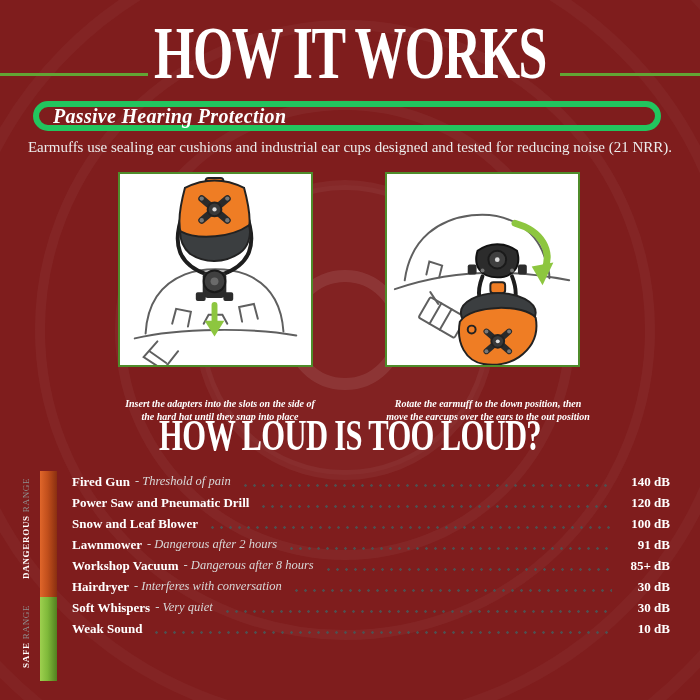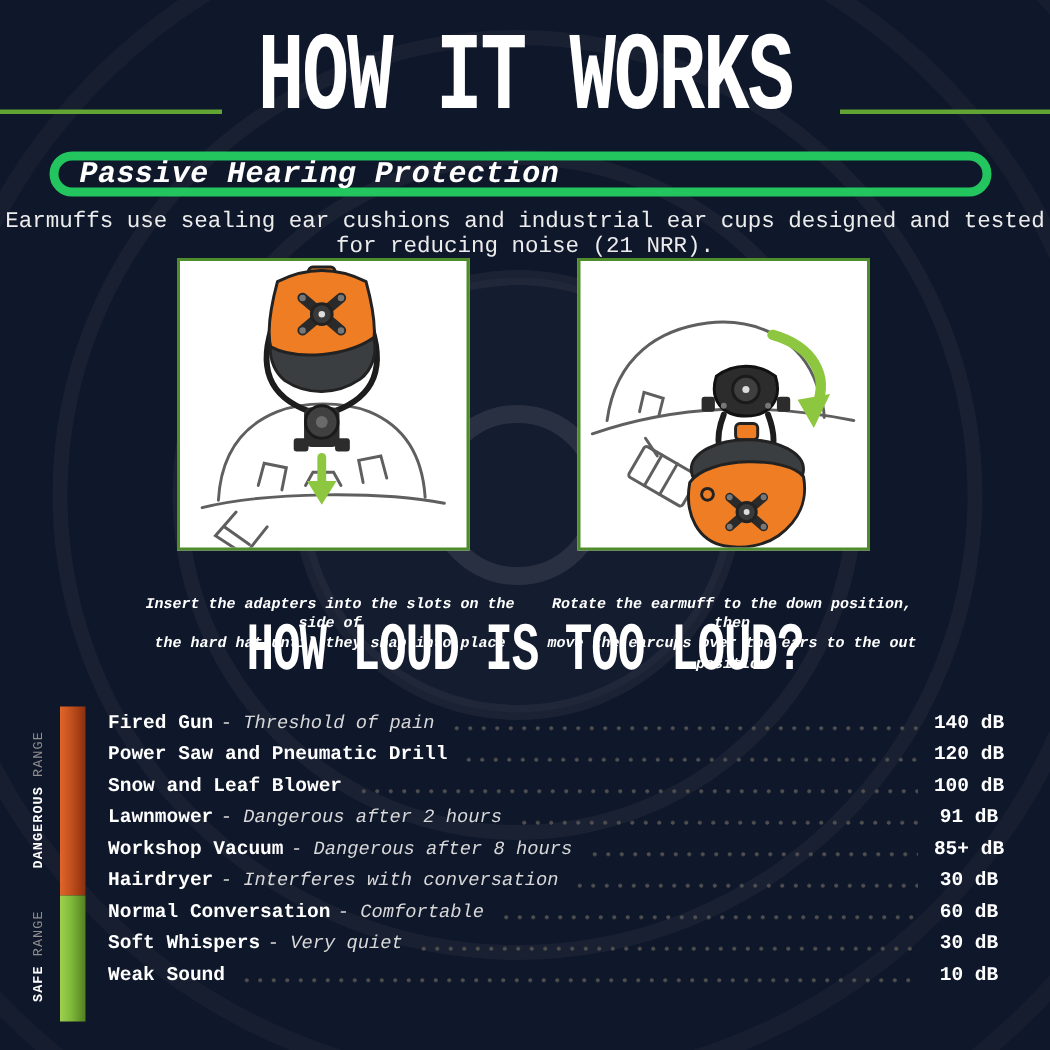--- a/index.html
+++ b/index.html
@@ -1,17 +1,17 @@
 <!DOCTYPE html>
 <html><head>
 <meta charset="utf-8">
 <style>
   html,body{margin:0;padding:0;background:#000;}
-  .page{position:relative;width:700px;height:700px;background:#0f172a;overflow:hidden;
-        font-family:Liberation Mono, monospace;color:#fff;}
+  .page{position:relative;width:700px;height:700px;background:#7f1d1d;overflow:hidden;
+        font-family:Liberation Serif, serif;color:#fff;}
   
   .ring{position:absolute;border-radius:50%;box-sizing:border-box;pointer-events:none;}
   .disc {left:200px;top:185px;width:290px;height:290px;background:rgba(255,255,255,0.025);}
   .r1{left:285px;top:270px;width:120px;height:120px;border:12px solid rgba(255,255,255,0.09);}
   .r2{left:195px;top:180px;width:300px;height:300px;border:10px solid rgba(255,255,255,0.05);}
   .r3{left:115px;top:100px;width:460px;height:460px;border:10px solid rgba(255,255,255,0.045);}
   .r4{left:35px;top:20px;width:620px;height:620px;border:10px solid rgba(255,255,255,0.04);}
   .r5{left:-55px;top:-70px;width:800px;height:800px;border:12px solid rgba(255,255,255,0.033);}
   .r6{left:-145px;top:-160px;width:980px;height:980px;border:12px solid rgba(255,255,255,0.028);}
 
@@ -55,21 +55,21 @@
   .v-safe{left:21px;top:668px;}
 
   .rows{position:absolute;top:471px;left:0;right:0;}
   .row{height:21px;display:flex;align-items:center;padding:0 30px 0 72px;}
   .row .nm{font-size:13px;font-weight:700;white-space:nowrap;}
   .row .ds{font-size:12.5px;font-style:italic;color:#d8d8d8;margin-left:5px;white-space:nowrap;}
   .row .ds:empty{margin-left:0;}
   .leader{flex:1;height:3px;margin:0 10px;transform:translateY(4px);
      background-image:radial-gradient(circle,#4f4f4f 1.1px,transparent 1.5px);
      background-size:9px 3px;background-repeat:repeat-x;background-position:0 center;}
-  .row .db{font-size:13px;font-weight:700;min-width:48px;text-align:center;white-space:nowrap;}
+  .row .db{font-size:13px;font-weight:700;min-width:48px;text-align:right;white-space:nowrap;}
 </style>
 </head>
 <body>
 
 <div class="page">
 
   <div class="ring disc"></div>
   <div class="ring r1"></div>
   <div class="ring r2"></div>
   <div class="ring r3"></div>
@@ -228,26 +228,20 @@
       <span class="leader"></span>
       <span class="db">85+ dB</span>
     </div>
     <div class="row">
       <span class="nm">Hairdryer</span>
       <span class="ds">- Interferes with conversation</span>
       <span class="leader"></span>
       <span class="db">30 dB</span>
     </div>
     <div class="row">
-      <span class="nm">Normal Conversation</span>
-      <span class="ds">- Comfortable</span>
-      <span class="leader"></span>
-      <span class="db">60 dB</span>
-    </div>
-    <div class="row">
       <span class="nm">Soft Whispers</span>
       <span class="ds">- Very quiet</span>
       <span class="leader"></span>
       <span class="db">30 dB</span>
     </div>
     <div class="row">
       <span class="nm">Weak Sound</span>
       <span class="ds"></span>
       <span class="leader"></span>
       <span class="db">10 dB</span>

